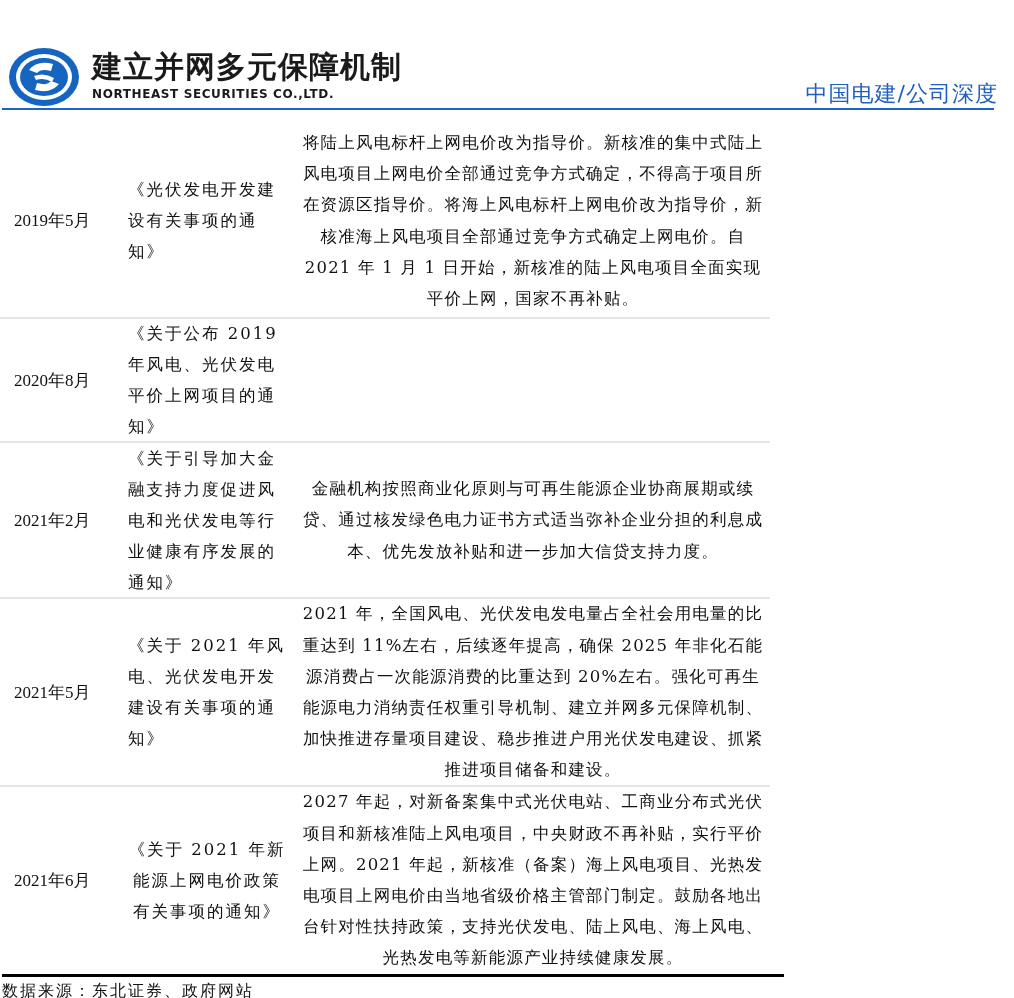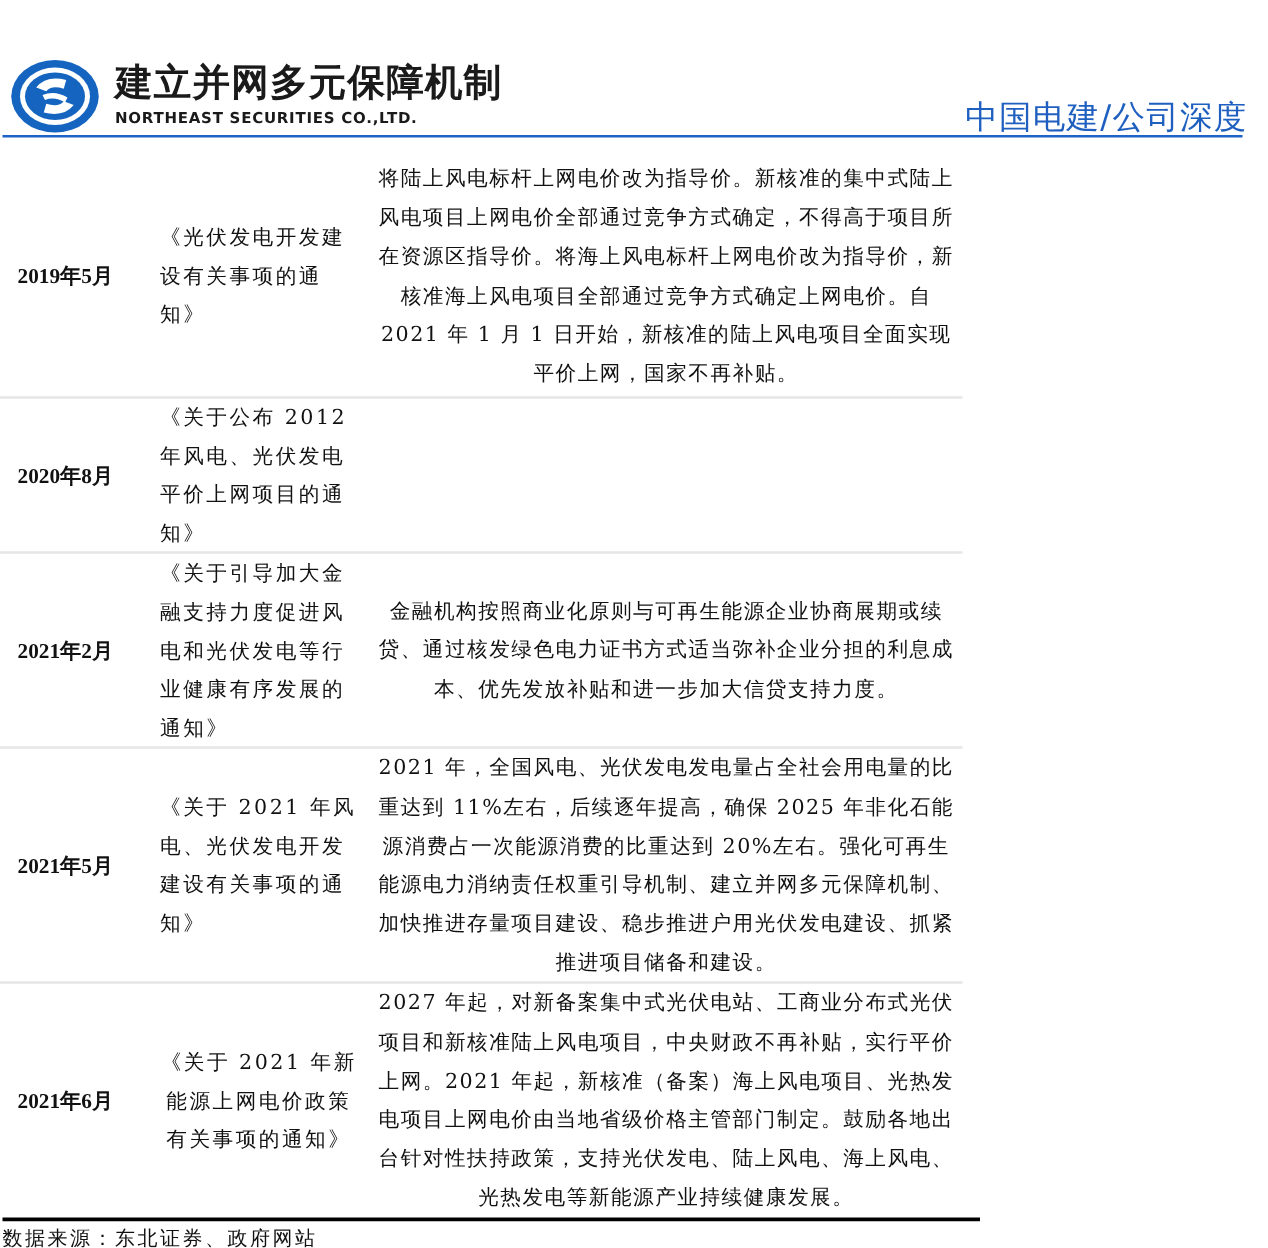--- a/index.html
+++ b/index.html
@@ -4,28 +4,28 @@
 <style>
   html, body { margin:0; padding:0; background:#ffffff; }
   body { width:1014px; height:998px; position:relative; overflow:hidden;
          font-family:"DejaVu Serif","Liberation Serif",serif; color:#111; }
   .header { position:absolute; left:0; top:0; width:1014px; height:115px; }
   .logo { position:absolute; left:7px; top:46px; width:74px; height:62px; }
   .brand-cn { position:absolute; left:92px; top:50px; font-family:"DejaVu Sans","Liberation Sans",sans-serif;
               font-weight:bold; font-size:30px; letter-spacing:1px; color:#1a1a1a; line-height:34px; }
   .brand-en { position:absolute; left:92px; top:85px; font-family:"DejaVu Sans","Liberation Sans",sans-serif;
               font-weight:bold; font-size:12px; letter-spacing:0.6px; color:#1a1a1a; line-height:18px; }
-  .report-tag { position:absolute; right:16px; top:80px; font-size:26px; color:#1f5fbf;
+  .report-tag { position:absolute; right:16px; top:80px; font-size:22px; color:#1f5fbf;
                 font-family:"DejaVu Sans","Liberation Sans",sans-serif; letter-spacing:1px; line-height:28px; }
   .header-line { position:absolute; left:2px; top:108px; width:992px; height:2px; background:#1f63c6; }
 
   .table { position:absolute; left:0; top:124px; width:784px; }
   .row { position:absolute; left:0; width:770px; border-bottom:2px solid #e6e6e6; }
   .cell { position:absolute; top:0; bottom:0; display:flex; align-items:center; }
-  .c-date { left:14px; width:110px; font-weight:bold; font-size:17px; font-family:"Liberation Serif","DejaVu Serif",serif; }
+  .c-date { left:14px; width:110px; font-weight:normal; font-size:17px; font-family:"Liberation Serif","DejaVu Serif",serif; }
   .c-doc { left:128px; width:158px; font-size:16.5px; line-height:31px; letter-spacing:2px; }
   .c-desc { left:302px; width:462px; font-size:16.5px; line-height:31.2px; letter-spacing:1.2px;text-align:center; }
   .c-doc.center { justify-content:center; text-align:center; }
   .bottom-rule { position:absolute; left:2px; top:974px; width:782px; height:3px; background:#000; }
   .source { position:absolute; left:2px; top:981px; font-size:16px; letter-spacing:2px; line-height:20px; }
 </style>
 </head>
 <body>
 
 <div class="header">
@@ -44,21 +44,21 @@
 </div>
 
 <div class="table">
   <div class="row" style="top:0; height:193px;">
     <div class="cell c-date">2019年5月</div>
     <div class="cell c-doc">《光伏发电开发建设有关事项的通知》</div>
     <div class="cell c-desc">将陆上风电标杆上网电价改为指导价。新核准的集中式陆上风电项目上网电价全部通过竞争方式确定，不得高于项目所在资源区指导价。将海上风电标杆上网电价改为指导价，新核准海上风电项目全部通过竞争方式确定上网电价。自 2021 年 1 月 1 日开始，新核准的陆上风电项目全面实现平价上网，国家不再补贴。</div>
   </div>
   <div class="row" style="top:195px; height:122px;">
     <div class="cell c-date">2020年8月</div>
-    <div class="cell c-doc">《关于公布 2012 年风电、光伏发电平价上网项目的通知》</div>
+    <div class="cell c-doc">《关于公布 2019 年风电、光伏发电平价上网项目的通知》</div>
   </div>
   <div class="row" style="top:319px; height:154px;">
     <div class="cell c-date">2021年2月</div>
     <div class="cell c-desc">金融机构按照商业化原则与可再生能源企业协商展期或续贷、通过核发绿色电力证书方式适当弥补企业分担的利息成本、优先发放补贴和进一步加大信贷支持力度。</div>
     <div class="cell c-doc">《关于引导加大金融支持力度促进风电和光伏发电等行业健康有序发展的通知》</div>
   </div>
   <div class="row" style="top:475px; height:186px;">
     <div class="cell c-date">2021年5月</div>
     <div class="cell c-doc">《关于 2021 年风电、光伏发电开发建设有关事项的通知》</div>
     <div class="cell c-desc">2021 年，全国风电、光伏发电发电量占全社会用电量的比重达到 11%左右，后续逐年提高，确保 2025 年非化石能源消费占一次能源消费的比重达到 20%左右。强化可再生能源电力消纳责任权重引导机制、建立并网多元保障机制、加快推进存量项目建设、稳步推进户用光伏发电建设、抓紧推进项目储备和建设。</div>

